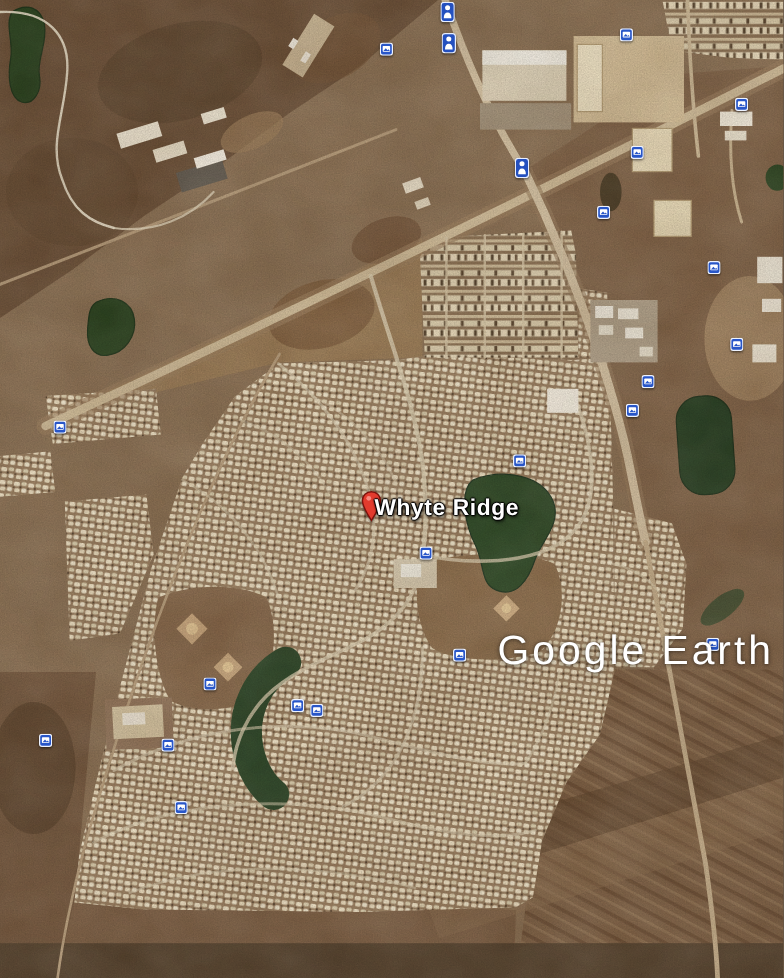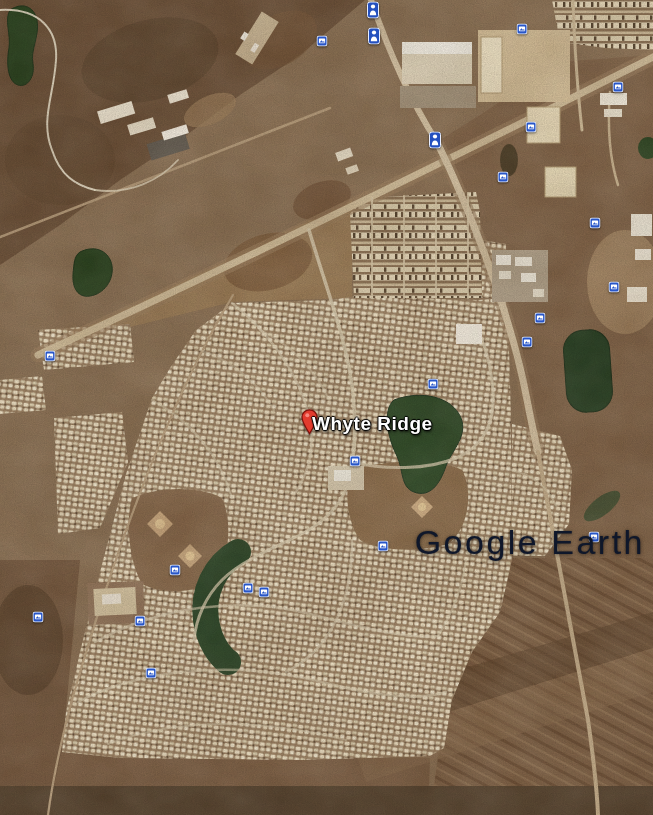--- a/index.html
+++ b/index.html
@@ -9,21 +9,21 @@
   .overlay{position:absolute;left:0;top:0;width:653px;height:574px;pointer-events:none;}
   .overlay > *{pointer-events:auto;}
   .poi{position:absolute;transform:translate(-50%,-50%);line-height:0;
        filter:drop-shadow(0 1px 1px rgba(0,0,0,.55));cursor:pointer;}
   .pin{position:absolute;left:301px;top:409px;line-height:0;
        filter:drop-shadow(0 1px 1px rgba(0,0,0,.5));cursor:pointer;}
   .place-label{position:absolute;left:312px;top:413px;color:#fff;
        font-size:19px;font-weight:bold;letter-spacing:.5px;white-space:nowrap;
        text-shadow:-1px 0 1px #000,1px 0 1px #000,0 -1px 1px #000,0 1px 1px #000,1px 2px 3px rgba(0,0,0,.8);
        cursor:pointer;}
-  .watermark{position:absolute;right:8px;bottom:12px;color:#0f172a;font-size:34px;
+  .watermark{position:absolute;right:8px;bottom:12px;color:#ffffff;font-size:34px;
        font-weight:400;letter-spacing:2.5px;white-space:nowrap;
        text-shadow:0 1px 4px rgba(0,0,0,.45),0 0 2px rgba(0,0,0,.35);}
 </style>
 </head>
 <body>
 
 <div class="screen">
 
 <svg class="map" width="653" height="815" viewBox="0 0 653 815">
   <defs>

